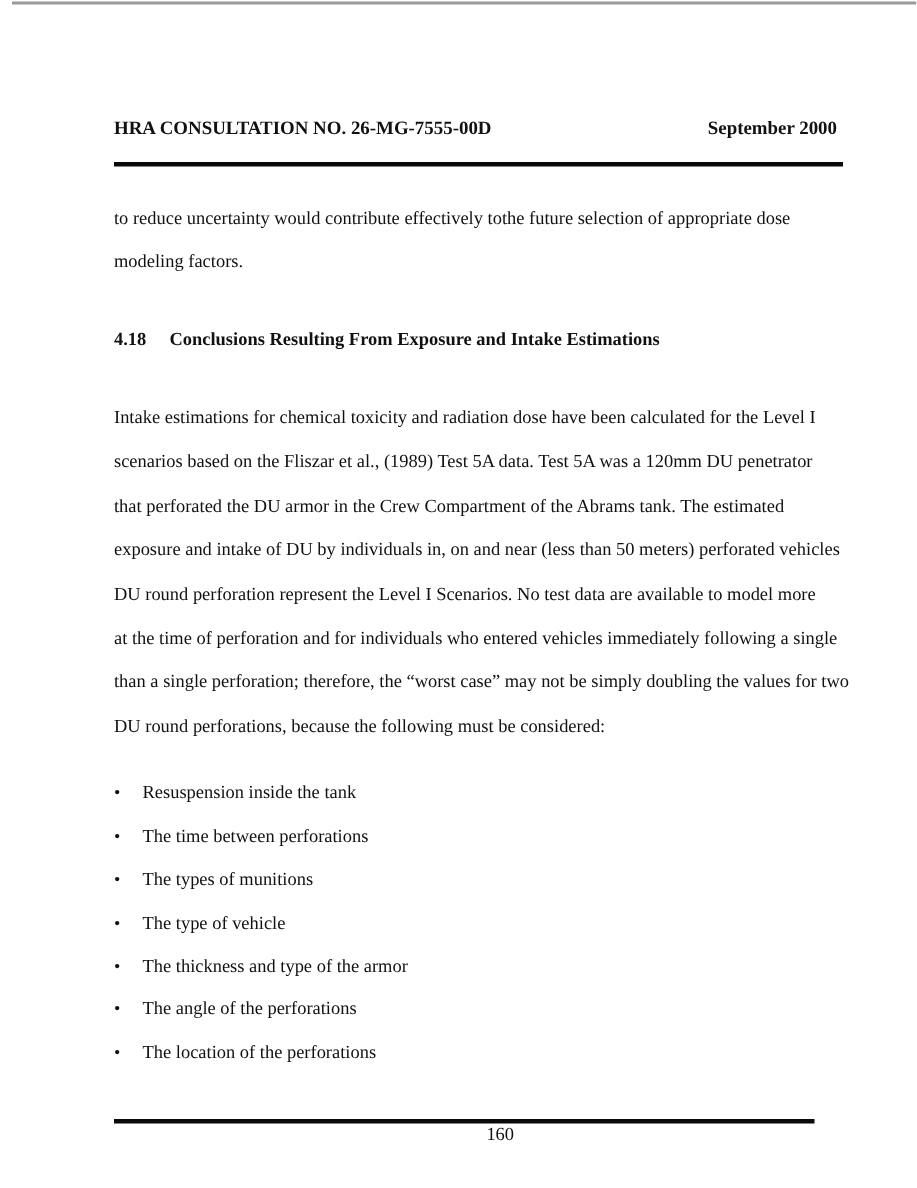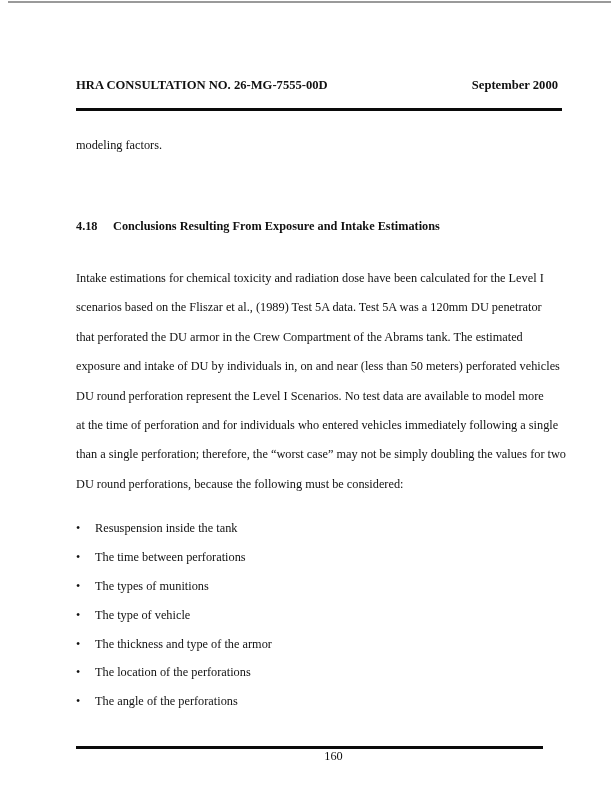--- a/index.html
+++ b/index.html
@@ -103,20 +103,21 @@
 
 <div class="top-edge"></div>
 
 <div class="header">
   <span class="left">HRA CONSULTATION NO. 26-MG-7555-00D</span>
   <span class="right">September 2000</span>
 </div>
 <div class="header-rule"></div>
 
 <div class="body-text p1">
+  <div>to reduce uncertainty would contribute effectively tothe future selection of appropriate dose</div>
   <div>modeling factors.</div>
 </div>
 
 <div class="heading">
   <span class="num">4.18</span><span>Conclusions Resulting From Exposure and Intake Estimations</span>
 </div>
 
 <div class="body-text p2">
   <div>Intake estimations for chemical toxicity and radiation dose have been calculated for the Level I</div>
   <div>scenarios based on the Fliszar et al., (1989) Test 5A data.  Test 5A was a 120mm DU penetrator</div>
@@ -127,20 +128,20 @@
   <div>than a single perforation; therefore, the “worst case” may not be simply doubling the values for two</div>
   <div>DU round perforations, because the following must be considered:</div>
 </div>
 
 <ul class="bullets">
   <li><span class="dot">•</span><span>Resuspension inside the tank</span></li>
   <li><span class="dot">•</span><span>The time between perforations</span></li>
   <li><span class="dot">•</span><span>The types of munitions</span></li>
   <li><span class="dot">•</span><span>The type of vehicle</span></li>
   <li><span class="dot">•</span><span>The thickness and type of the armor</span></li>
+  <li><span class="dot">•</span><span>The angle of the perforations</span></li>
   <li><span class="dot">•</span><span>The location of the perforations</span></li>
-  <li><span class="dot">•</span><span>The angle of the perforations</span></li>
 </ul>
 
 <div class="footer-rule"></div>
 <div class="page-number">
   <span>160</span>
 </div>
 
 </body></html>

